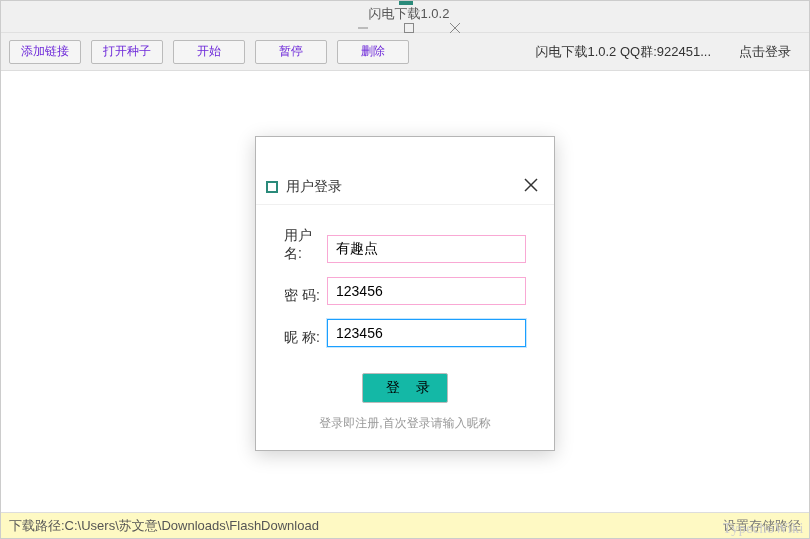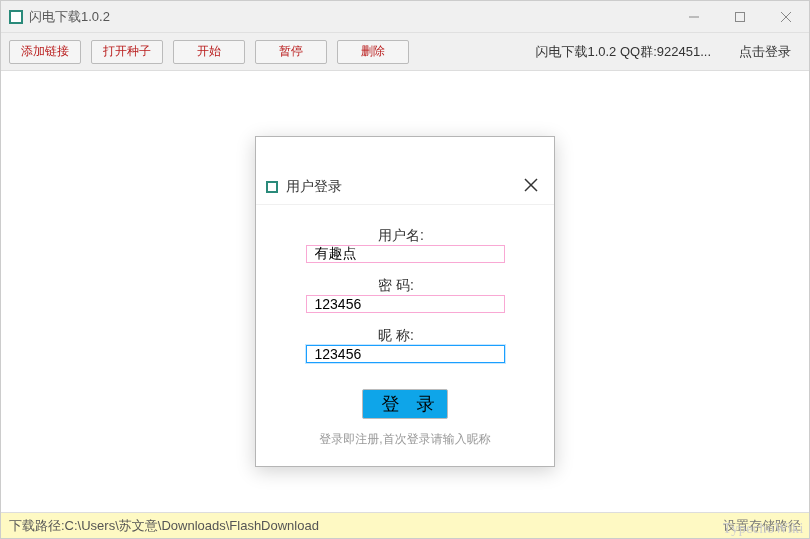--- a/index.html
+++ b/index.html
@@ -21,20 +21,21 @@
       flex-direction: column;
       background: #fff;
     }
     .titlebar {
       height: 32px;
       background: #f0f0f0;
       display: flex;
       align-items: center;
       padding-left: 8px;
       border-bottom: 1px solid #e0e0e0;
+      flex-direction: column;
     }
     .titlebar .app-icon {
       width: 14px;
       height: 14px;
       border: 2px solid #2a8a7a;
       background: #fff;
       margin-right: 6px;
     }
     .titlebar .title {
       color: #555;
@@ -64,21 +65,21 @@
       gap: 10px;
       border-bottom: 1px solid #ddd;
     }
     .tb-btn {
       height: 24px;
       min-width: 72px;
       background: #f5f5f5;
       border: 1px solid #bbb;
       border-radius: 2px;
       font-size: 12px;
-      color: #b91c1c;
+      color: #6d28d9;
       cursor: pointer;
       padding: 0 4px;
     }
     .toolbar .spacer { flex: 1; }
     .toolbar .info {
       color: #333;
       font-size: 13px;
       margin-right: 18px;
     }
     .toolbar .login-link {
@@ -140,23 +141,22 @@
       font-size: 18px;
       color: #333;
       cursor: pointer;
       padding: 2px 6px;
     }
     .dialog-body {
       padding: 22px 28px 18px 28px;
     }
     .form-row {
       display: flex;
-      align-items: center;
+      align-items: flex-end;
       margin-bottom: 14px;
-      flex-direction: column;
     }
     .form-row label {
       width: 54px;
       text-align: left;
       font-size: 14px;
       color: #333;
       letter-spacing: 0;
     }
     .form-row input {
       flex: 1;
@@ -172,24 +172,24 @@
       box-shadow: 0 0 0 1px rgba(26,159,255,0.25);
     }
     .login-btn-row {
       text-align: center;
       margin-top: 26px;
       margin-bottom: 12px;
     }
     .login-btn {
       width: 86px;
       height: 30px;
-      background: #0ea5e9;
+      background: #14b8a6;
       border: 1px solid #bbb;
       border-radius: 2px;
-      font-size: 18px;
+      font-size: 14px;
       letter-spacing: 6px;
       padding-left: 12px;
       cursor: pointer;
     }
     .hint {
       text-align: center;
       font-size: 12px;
       color: #999;
       margin-top: 4px;
     }

